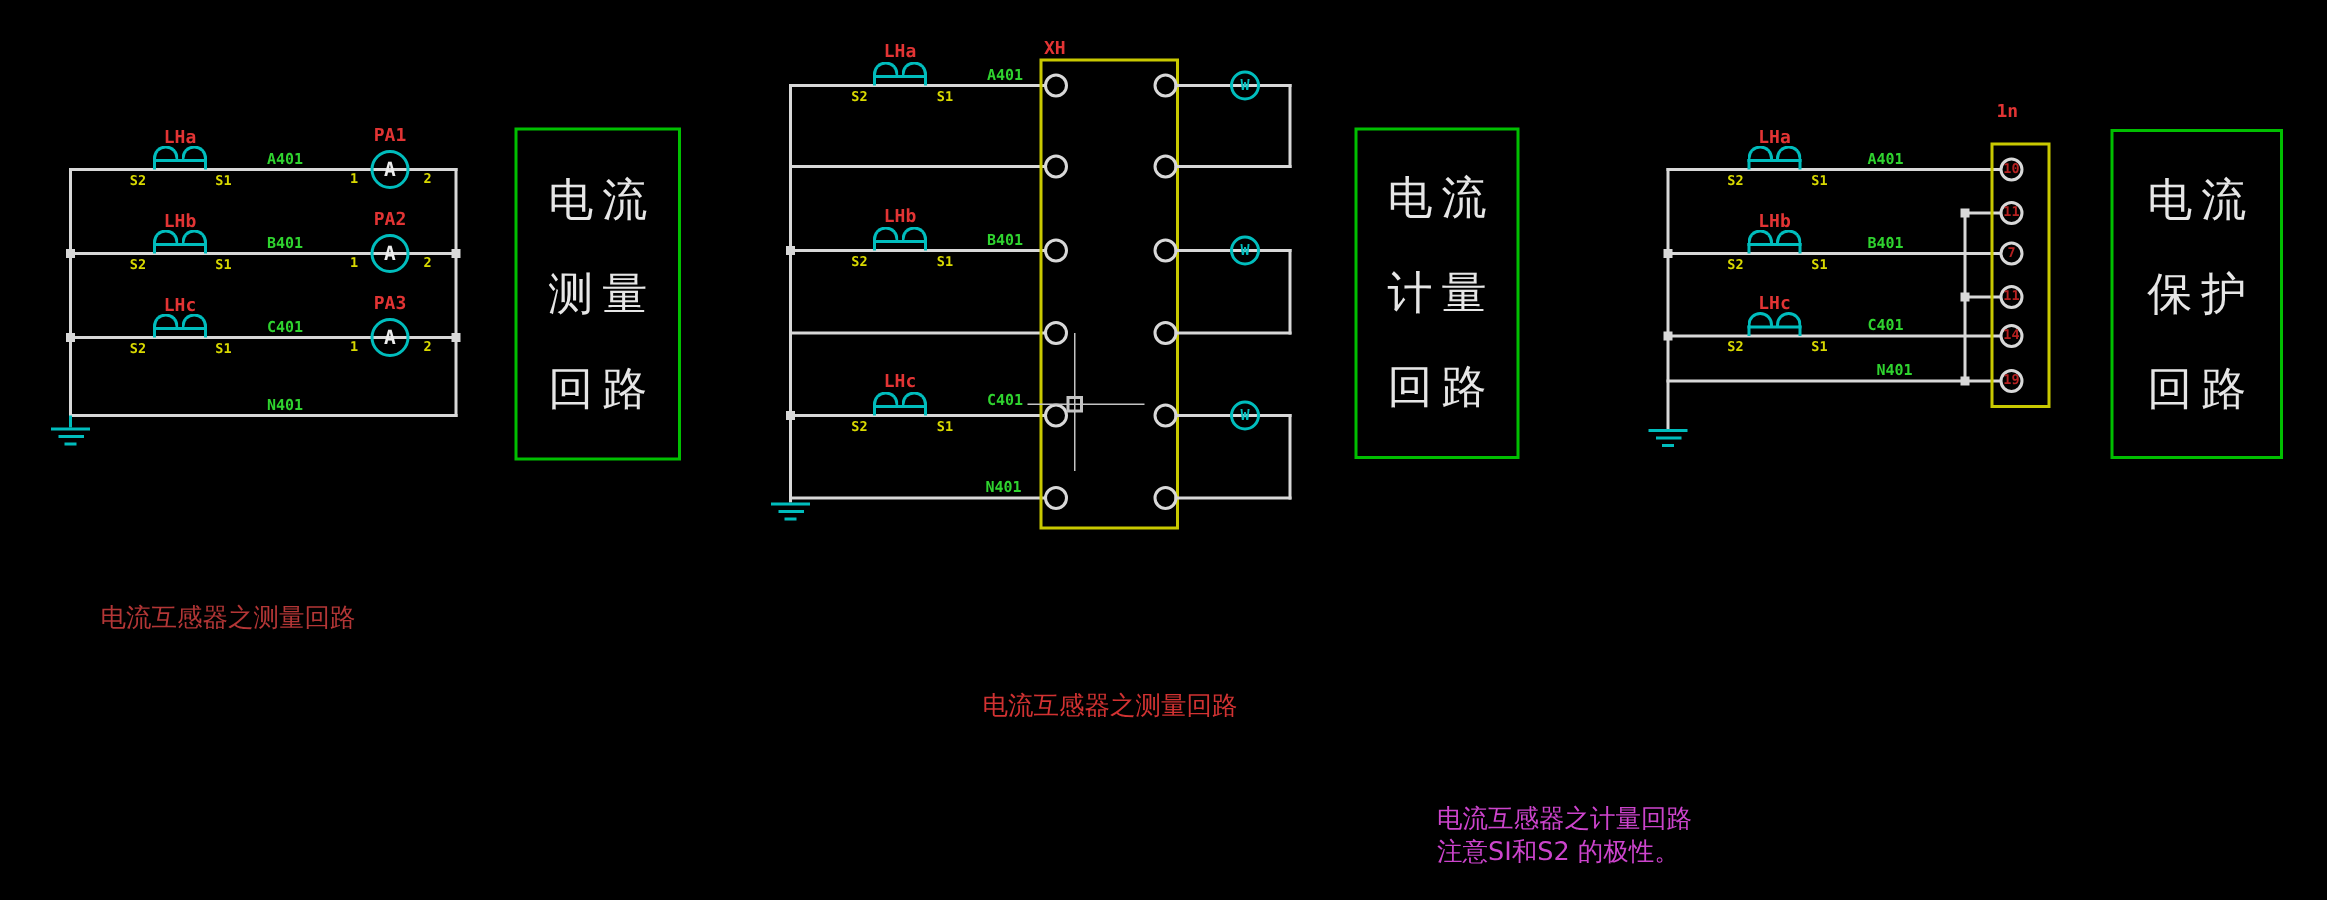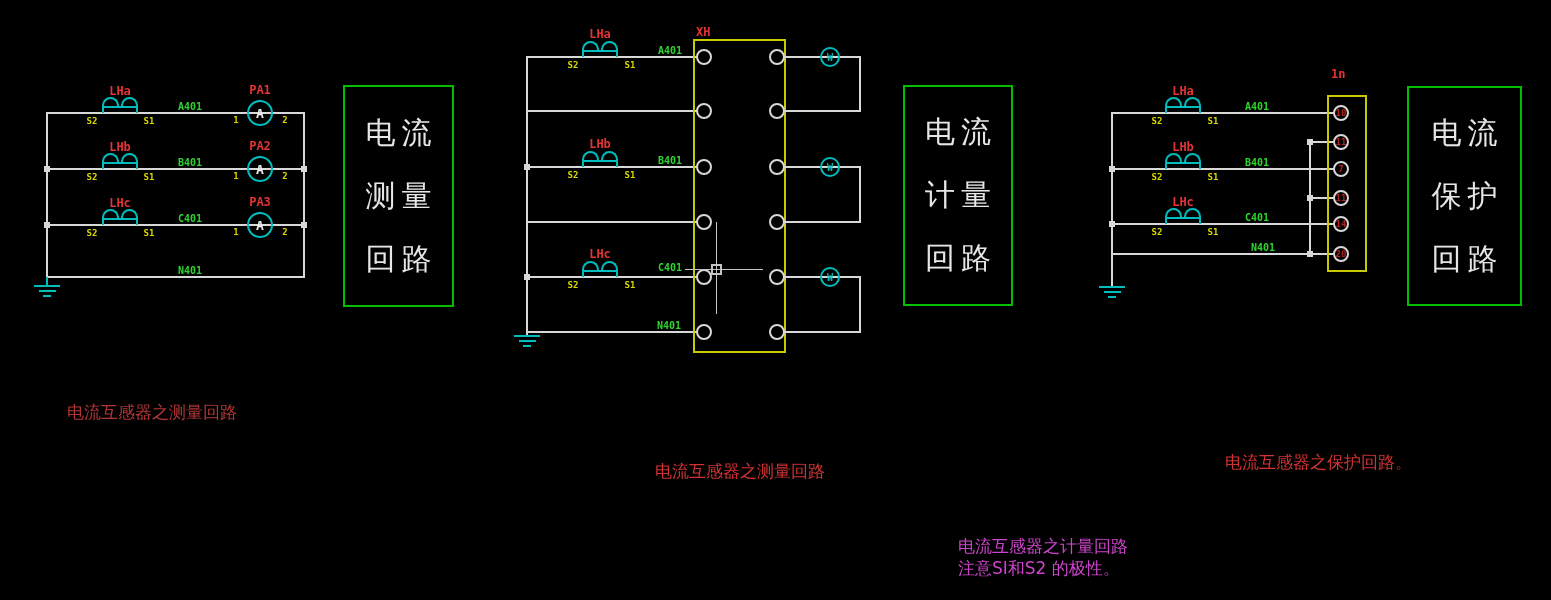--- a/index.html
+++ b/index.html
@@ -268,34 +268,33 @@
     <div class="dot" style="left:1307px;top:195px"></div>
     <div class="dot" style="left:1307px;top:251px"></div>
 
     <div class="yb" style="left:1327px;top:95px;width:40px;height:177px"></div>
     <div class="lbl red" style="left:1331px;top:68px">1n</div>
     <div class="term" style="left:1333px;top:105px">10</div>
     <div class="term" style="left:1333px;top:134px">11</div>
     <div class="term" style="left:1333px;top:161px">7</div>
     <div class="term" style="left:1333px;top:190px">11</div>
     <div class="term" style="left:1333px;top:216px">14</div>
-    <div class="term" style="left:1333px;top:246px">20</div>
+    <div class="term" style="left:1333px;top:246px">19</div>
 
     <div class="gbox" style="left:1407px;top:86px;width:115px;height:220px">
       <span>电流</span>
       <span>保护</span>
       <span>回路</span>
     </div>
   </div>
 
   <div>
     <div class="cur" style="left:685px;top:269px;width:78px;height:1px"></div>
     <div class="cur" style="left:716px;top:222px;width:1px;height:92px"></div>
     <div class="pick" style="left:711px;top:264px"></div>
   </div>
 
   <div class="cap cr1" style="left:67px;top:402px">电流互感器之测量回路</div>
   <div class="cap cr2" style="left:655px;top:461px">电流互感器之测量回路</div>
-  <div class="cap cr2" style="left:1225px;top:452px">电流互感器之保护回路。</div>
   <div class="cap mag" style="left:958px;top:536px">电流互感器之计量回路</div>
   <div class="cap mag" style="left:958px;top:558px">注意SI和S2 的极性。</div>
 
 </div>
 
 </body></html>

